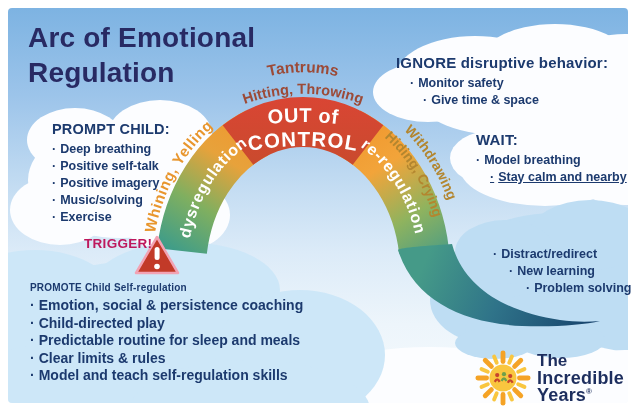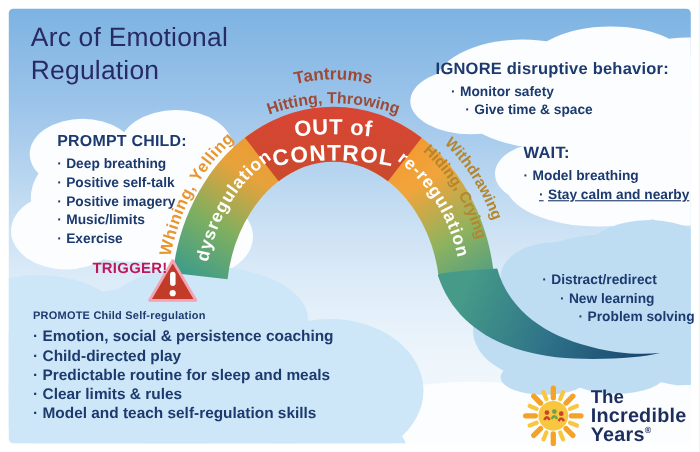--- a/index.html
+++ b/index.html
@@ -6,21 +6,21 @@
   .stage{position:relative;width:636px;height:411px;background:#ffffff;overflow:hidden;}
   .canvas{position:absolute;left:8px;top:8px;width:620px;height:395px;border-radius:4px;
           background:linear-gradient(180deg,#7db3e2 0%,#9cc4ea 22%,#c3dcf2 45%,#dcebf8 62%,#edf5fb 80%,#f5fafd 100%);
           z-index:0;}
   .art{position:absolute;left:0;top:0;width:636px;height:411px;z-index:1;pointer-events:none;}
   .blk{position:absolute;z-index:2;color:#1c3a6e;}
   .blk h3{margin:0;font-size:15px;font-weight:800;letter-spacing:.2px;}
   .blk ul{margin:4px 0 0 0;padding:0;list-style:none;}
   .blk li{font-size:12.5px;font-weight:700;line-height:17px;}
   .blk li::before{content:"·";margin-right:4px;font-weight:800;}
-  .title{position:absolute;left:28px;top:20px;z-index:2;color:#282a63;font-size:24px;font-weight:400;line-height:1.25;letter-spacing:.2px;}
+  .title{position:absolute;left:28px;top:20px;z-index:2;color:#282a63;font-size:28px;font-weight:700;line-height:1.25;letter-spacing:.2px;}
   .prompt{left:52px;top:121px;}
   .prompt h3{font-size:14.5px;}
   .ignore{left:396px;top:54px;}
   .ignore h3 .rest{font-weight:700;}
   .ignore li:nth-child(1){margin-left:14px;}
   .ignore li:nth-child(2){margin-left:27px;}
   .wait{left:476px;top:131px;}
   .wait li:nth-child(2){margin-left:14px;text-decoration:underline;}
   .reconnect{left:481px;top:242px;}
   .reconnect li:nth-child(1){margin-left:12px;}
@@ -177,21 +177,21 @@
   </div>
 
   <div class="trigger">TRIGGER!</div>
 
   <div class="blk prompt">
     <h3>PROMPT CHILD:</h3>
     <ul>
       <li>Deep breathing</li>
       <li>Positive self-talk</li>
       <li>Positive imagery</li>
-      <li>Music/limits</li>
+      <li>Music/solving</li>
       <li>Exercise</li>
     </ul>
   </div>
 
   <div class="blk ignore">
     <h3><span>IGNORE</span><span class="rest"> disruptive behavior:</span></h3>
     <ul>
       <li>Monitor safety</li>
       <li>Give time &amp; space</li>
     </ul>

